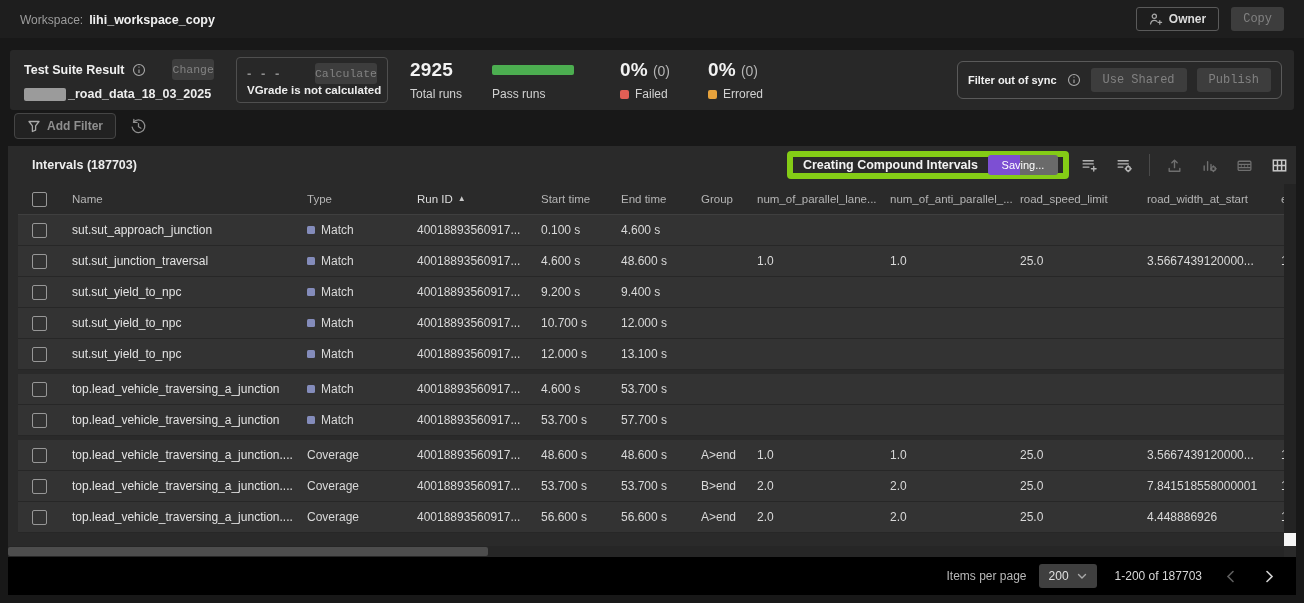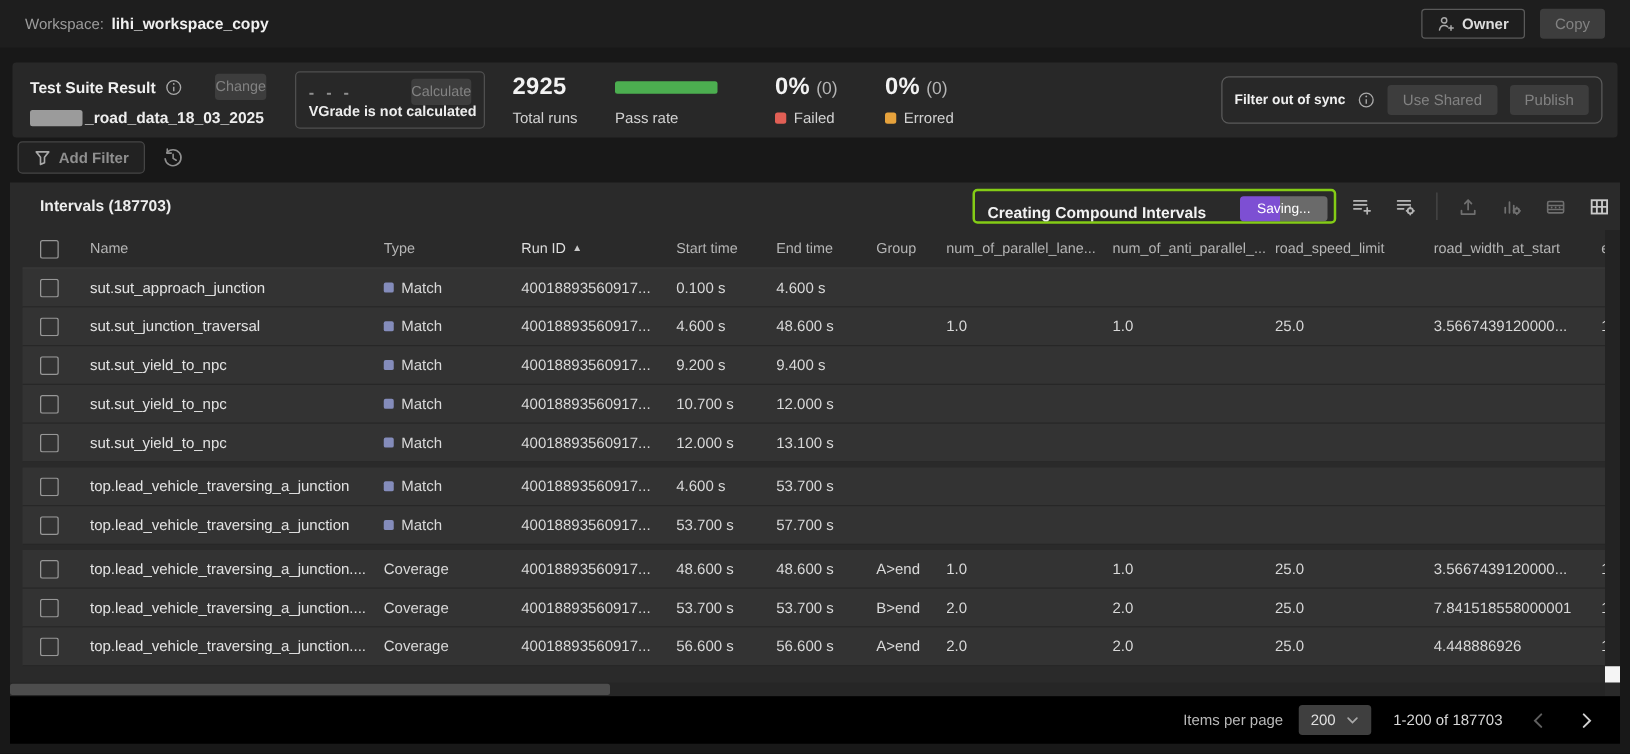--- a/index.html
+++ b/index.html
@@ -9,21 +9,21 @@
 
   
   #topbar { position:absolute; top:0; left:0; width:1304px; height:38px; background:#1e1e1e;
             display:flex; align-items:center; justify-content:space-between; padding:0 20px; }
   .ws-label { font-size:12px; color:#9c9c9c; margin-right:6px; }
   .ws-name { font-size:12.5px; font-weight:700; color:#f0f0f0; }
   .topbar-right { display:flex; gap:12px; align-items:center; }
   .btn { display:inline-flex; align-items:center; justify-content:center; gap:6px; border-radius:3px;
          font-size:12px; height:24px; padding:0 12px; cursor:pointer; white-space:nowrap; }
   .btn-outline { border:1px solid #5a5a5a; background:transparent; color:#dcdcdc; font-weight:600; }
-  .btn-disabled { background:#3d3d3d; color:#828282; border:none; }
+  .btn-disabled { background:#3d3d3d; color:#828282; border:none;font-family:Liberation Mono, monospace; }
 
   
   #stats { position:absolute; left:10px; top:50px; width:1284px; height:60px; background:#282828;
            border-radius:3px; display:flex; align-items:center; }
   .stat-col { display:flex; flex-direction:column; justify-content:center; gap:6px; }
   .stat-top { display:flex; align-items:baseline; gap:5px; height:22px; }
   .stat-big { font-size:19px; font-weight:700; color:#f2f2f2; letter-spacing:.2px; }
   .stat-paren { font-size:14px; color:#b4b4b4; }
   .stat-label { font-size:12px; color:#d2d2d2; display:flex; align-items:center; gap:6px; }
   .legend-sq { width:9px; height:9px; border-radius:2px; display:inline-block; }
@@ -47,21 +47,21 @@
   
   #filterrow { position:absolute; left:14px; top:113px; display:flex; align-items:center; gap:12px; }
   .add-filter { border:1px solid #454545; background:#222222; color:#8f8f8f; font-weight:700; height:26px; border-radius:4px; }
   .icon-btn { background:none; border:none; color:#8f8f8f; cursor:pointer; display:inline-flex; padding:2px; }
 
   
   #tablecard { position:absolute; left:8px; top:146px; width:1288px; height:411px; background:#2a2a2a;padding-left:10px; }
   #tabletitlebar { height:38px; display:flex; align-items:center; }
   .table-title { margin-left:14px; font-size:12.5px; font-weight:700; color:#ededed; }
   .title-right { margin-left:auto; margin-right:6px; display:flex; align-items:center; gap:10px; }
-  .compound-box { border:2px solid #84cc16; border-radius:4px; height:28px; display:flex; align-items:flex-end; gap:27px; padding:0 5px 0 10px; }
+  .compound-box { border:6px solid #84cc16; border-radius:4px; height:28px; display:flex; align-items:center; gap:10px; padding:0 5px 0 10px; }
   .compound-label { font-size:12.5px; font-weight:700; color:#f2f2f2; white-space:nowrap; }
   .saving-badge { width:70px; height:20px; border-radius:3px; display:flex; align-items:center; justify-content:center;
                   font-size:11px; color:#ffffff;
                   background:linear-gradient(to right, #7d4fd3 0 46%, #6a6a6a 46% 100%); }
   .tb-icons { display:flex; align-items:center; gap:14px; }
   .tb-divider { width:1px; height:22px; background:#4a4a4a; }
   .dim { color:#6f6f6f; }
   .mid { color:#b5b5b5; }
   .bright { color:#c9c9c9; }
 
@@ -158,21 +158,21 @@
       <div class="stat-top">
           <span class="stat-big">2925</span>
         </div>
       <span class="stat-label">Total runs</span>
     </div>
 
     <div class="stat-col" style="margin-left:30px">
       <div class="stat-top" style="align-items:center">
           <span class="passbar" style="background:#4cae50"></span>
         </div>
-      <span class="stat-label">Pass rate</span>
+      <span class="stat-label">Pass runs</span>
     </div>
 
 
     <div class="stat-col" style="margin-left:46px">
       <div class="stat-top">
         <span class="stat-big">0%</span>
         <span class="stat-paren">(0)</span>
       </div>
       <span class="stat-label">
           <span class="legend-sq" style="background:#e15f55"></span>

